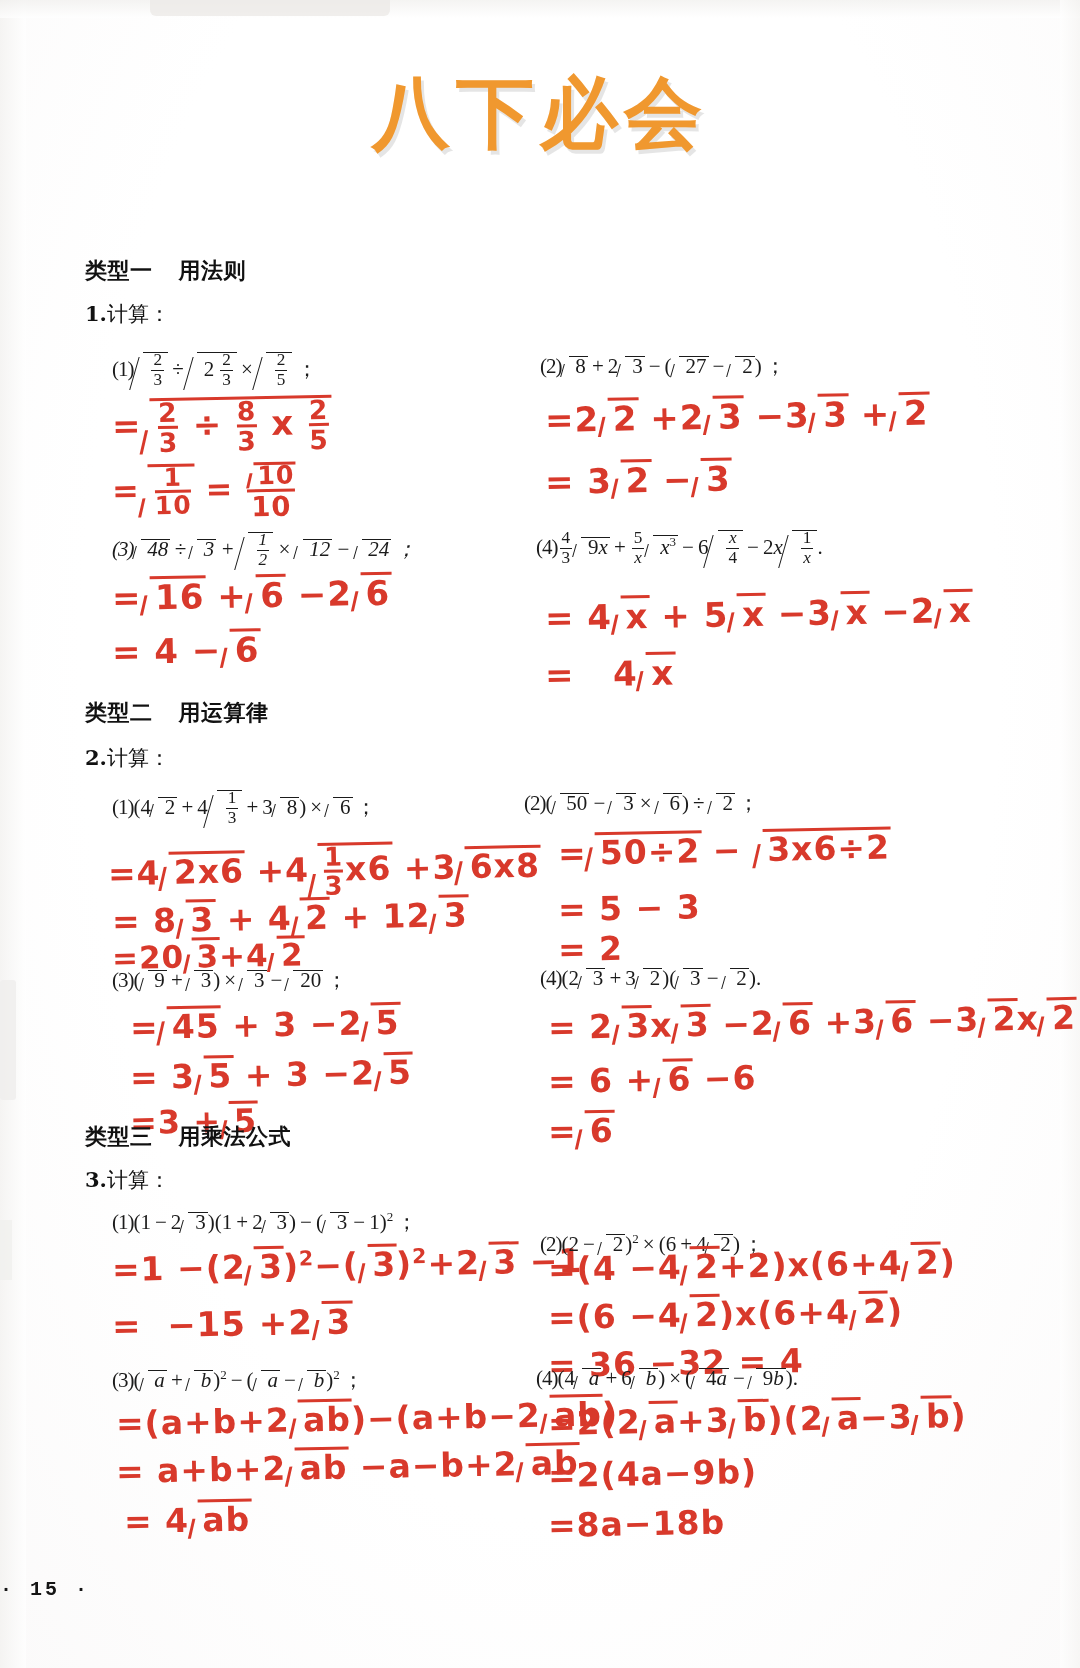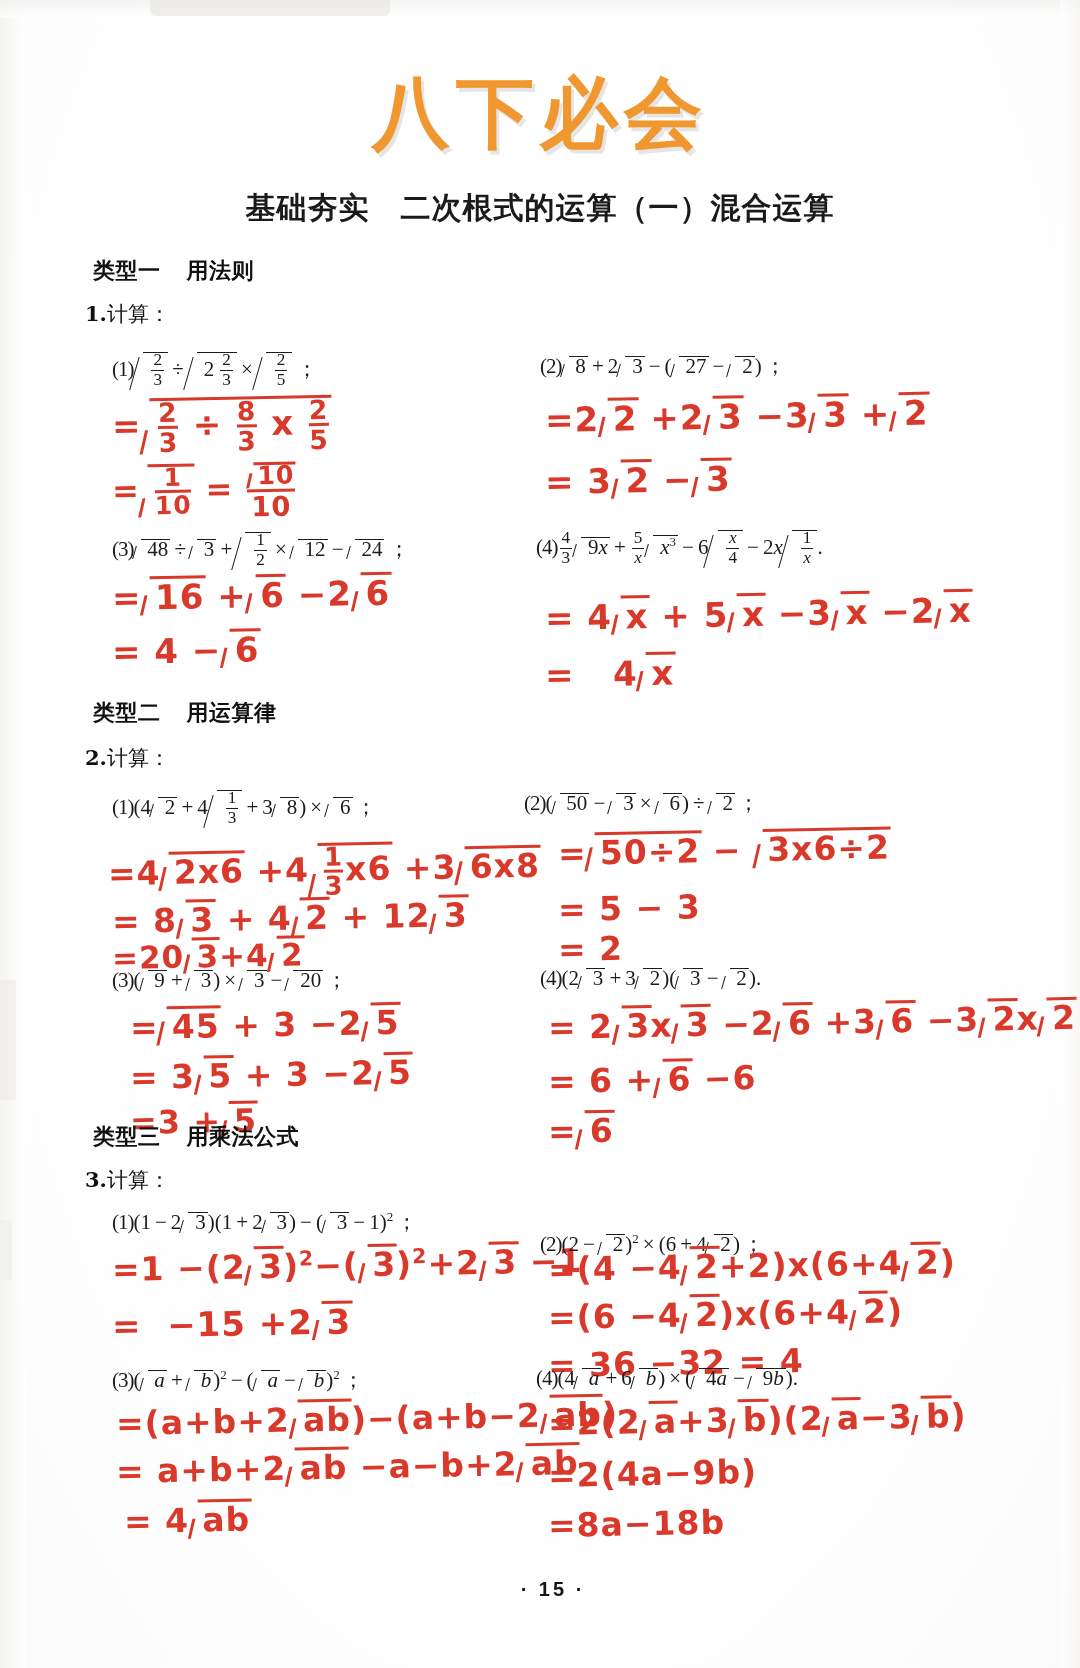--- a/index.html
+++ b/index.html
@@ -49,21 +49,20 @@
     letter-spacing:1px;
     color:#1a1a1a;
   }
   .type-head{
     position:absolute;
     font-family:"DejaVu Sans", sans-serif;
     font-weight:bold;
     font-size:22px;
     color:#111;
     letter-spacing:.5px;
-    margin-left:8px;
   }
   .type-head .gap{display:inline-block;width:26px;}
   .numbered{
     position:absolute;
     font-family:"Liberation Serif", serif;
     font-size:21px;
     color:#111;
   }
   .numbered b{font-family:"DejaVu Serif",serif;font-weight:bold;}
 
@@ -134,43 +133,41 @@
   .hw .hrad.wide::before{height:.72em;}
   .hw .hfrac{
     display:inline-block;text-align:center;vertical-align:middle;
     font-size:.78em;line-height:1.02;margin:0 2px;
   }
   .hw .hfrac .n{display:block;}
   .hw .hfrac .d{display:block;border-top:3px solid #d8392b;}
 
   .page-num{
     position:absolute;left:0;right:0;top:1578px;
-    text-align:center;
-    font-family:Liberation Sans, sans-serif;
+    text-align:left;
+    font-family:Liberation Mono, monospace;
     font-weight:bold;
     font-size:20px;
     color:#151515;
     letter-spacing:3px;
-    margin-left:26px;
   }
 </style>
 </head>
 <body>
 
 <div class="page">
 
   <div class="edge-l"></div>
   <div class="edge-t"></div>
   <div class="edge-r"></div>
   <div class="smudge1"></div>
   <div class="smudge2"></div>
   <div class="smudge3"></div>
 
   <div class="banner">八下必会</div>
-  <div class="subtitle">基础夯实　二次根式的运算（一）混合运算</div>
 
   <div class="type-head" style="left:85px;top:256px;">
     <span>类型一</span><span class="gap"></span><span>用法则</span>
   </div>
   <div class="numbered" style="left:85px;top:300px;">
     <b>1.</b><span>计算：</span>
   </div>
 
   <div class="prob" style="left:112px;top:352px;">
     <span class="idx">(1)</span><span class="rad tall"><span><span class="frac"><span class="num">2</span><span class="den">3</span></span></span></span><span class="op">÷</span><span class="rad tall"><span>2 <span class="frac"><span class="num">2</span><span class="den">3</span></span></span></span><span class="op">×</span><span class="rad tall"><span><span class="frac"><span class="num">2</span><span class="den">5</span></span></span></span><span style="padding-left:5px;">；</span>
@@ -188,21 +185,21 @@
   <div class="prob" style="left:540px;top:356px;">
     <span class="idx">(2)</span><span class="rad"><span>8</span></span><span class="op">+</span>2<span class="rad"><span>3</span></span><span class="op">−</span>(<span class="rad"><span>27</span></span><span class="op">−</span><span class="rad"><span>2</span></span>)<span style="padding-left:3px;">；</span>
   </div>
   <div class="hw" style="left:545px;top:400px;font-size:34px;">
     =2<span class="hrad"><span>2</span></span> +2<span class="hrad"><span>3</span></span> −3<span class="hrad"><span>3</span></span> +<span class="hrad"><span>2</span></span>
   </div>
   <div class="hw" style="left:545px;top:462px;font-size:34px;">
     = 3<span class="hrad"><span>2</span></span> −<span class="hrad"><span>3</span></span>
   </div>
 
-  <div class="prob" style="left:112px;top:532px;">
+  <div class="prob" style="left:112px;top:532px;font-style:italic;">
     <span class="idx">(3)</span><span class="rad"><span>48</span></span><span class="op">÷</span><span class="rad"><span>3</span></span><span class="op">+</span><span class="rad tall"><span><span class="frac"><span class="num">1</span><span class="den">2</span></span></span></span><span class="op">×</span><span class="rad"><span>12</span></span><span class="op">−</span><span class="rad"><span>24</span></span><span style="padding-left:4px;">；</span>
   </div>
   <div class="hw" style="left:112px;top:578px;font-size:34px;">
     =<span class="hrad"><span>16</span></span> +<span class="hrad"><span>6</span></span> −2<span class="hrad"><span>6</span></span>
   </div>
   <div class="hw" style="left:112px;top:632px;font-size:34px;">
     = 4 −<span class="hrad"><span>6</span></span>
   </div>
 
   <div class="prob" style="left:536px;top:530px;">

